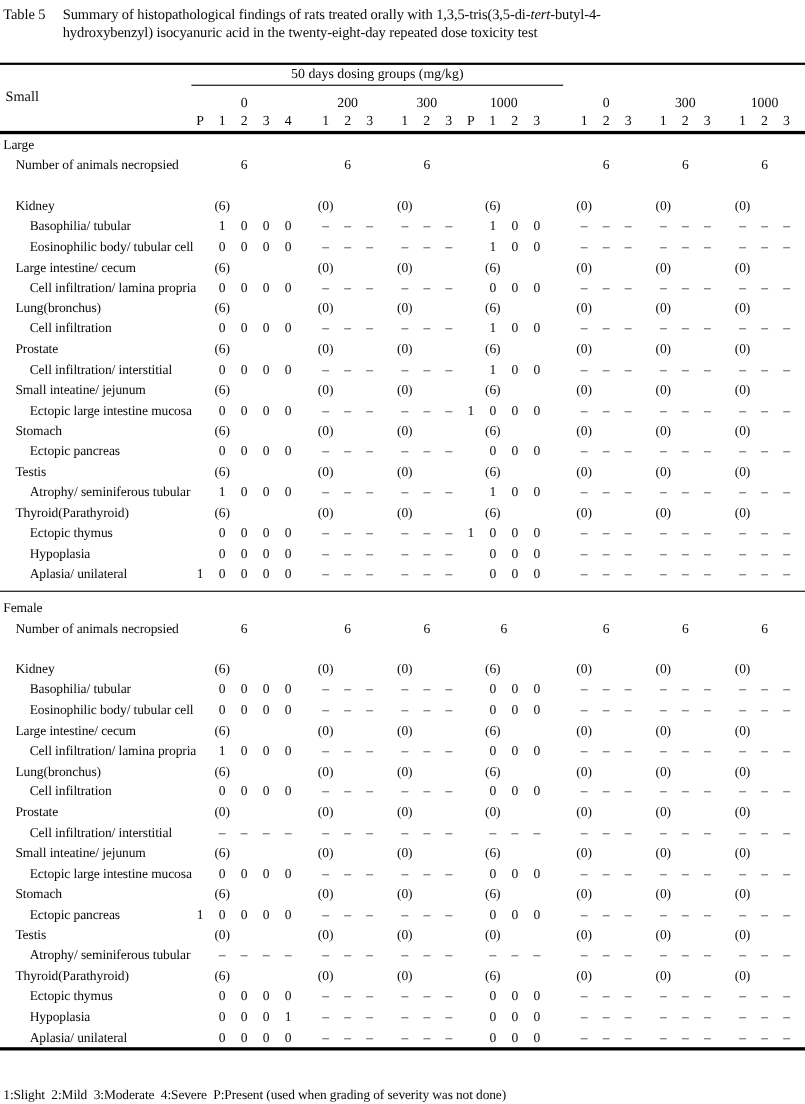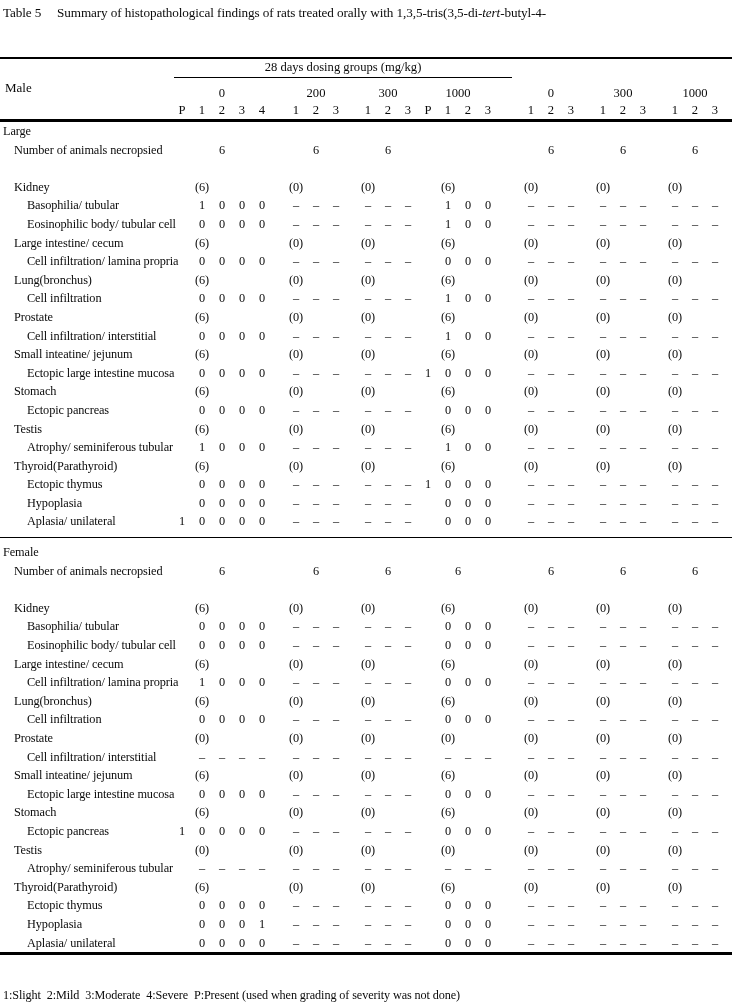--- a/index.html
+++ b/index.html
@@ -42,27 +42,28 @@
   i{}
 </style>
 </head>
 <body>
 
 <div class="page">
 
   <div class="title">
     <span class="tnum">Table 5</span>
     <div><span>Summary of histopathological findings of rats treated orally with 1,3,5-tris(3,5-di-</span><i>tert</i><span>-butyl-4-</span></div>
+    <div>hydroxybenzyl) isocyanuric acid in the twenty-eight-day repeated dose toxicity test</div>
   </div>
 
   <div class="rule-top"></div>
 
   <div class="header">
-    <div class="ghead ghead-dosing">28 days dosing groups (mg/kg)</div>
-    <div class="item-label">Male</div>
+    <div class="ghead ghead-dosing">50 days dosing groups (mg/kg)</div>
+    <div class="item-label">Small</div>
     <div class="dose-row grid">
         <div class="val" style="grid-column: 2 / span 5;">0</div>
         <div class="val" style="grid-column: 8 / span 3;">200</div>
         <div class="val" style="grid-column: 12 / span 3;">300</div>
         <div class="val" style="grid-column: 16 / span 4;">1000</div>
         <div class="val" style="grid-column: 21 / span 3;">0</div>
         <div class="val" style="grid-column: 25 / span 3;">300</div>
         <div class="val" style="grid-column: 29 / span 3;">1000</div>
       </div>
     <div class="subcol-row grid">

